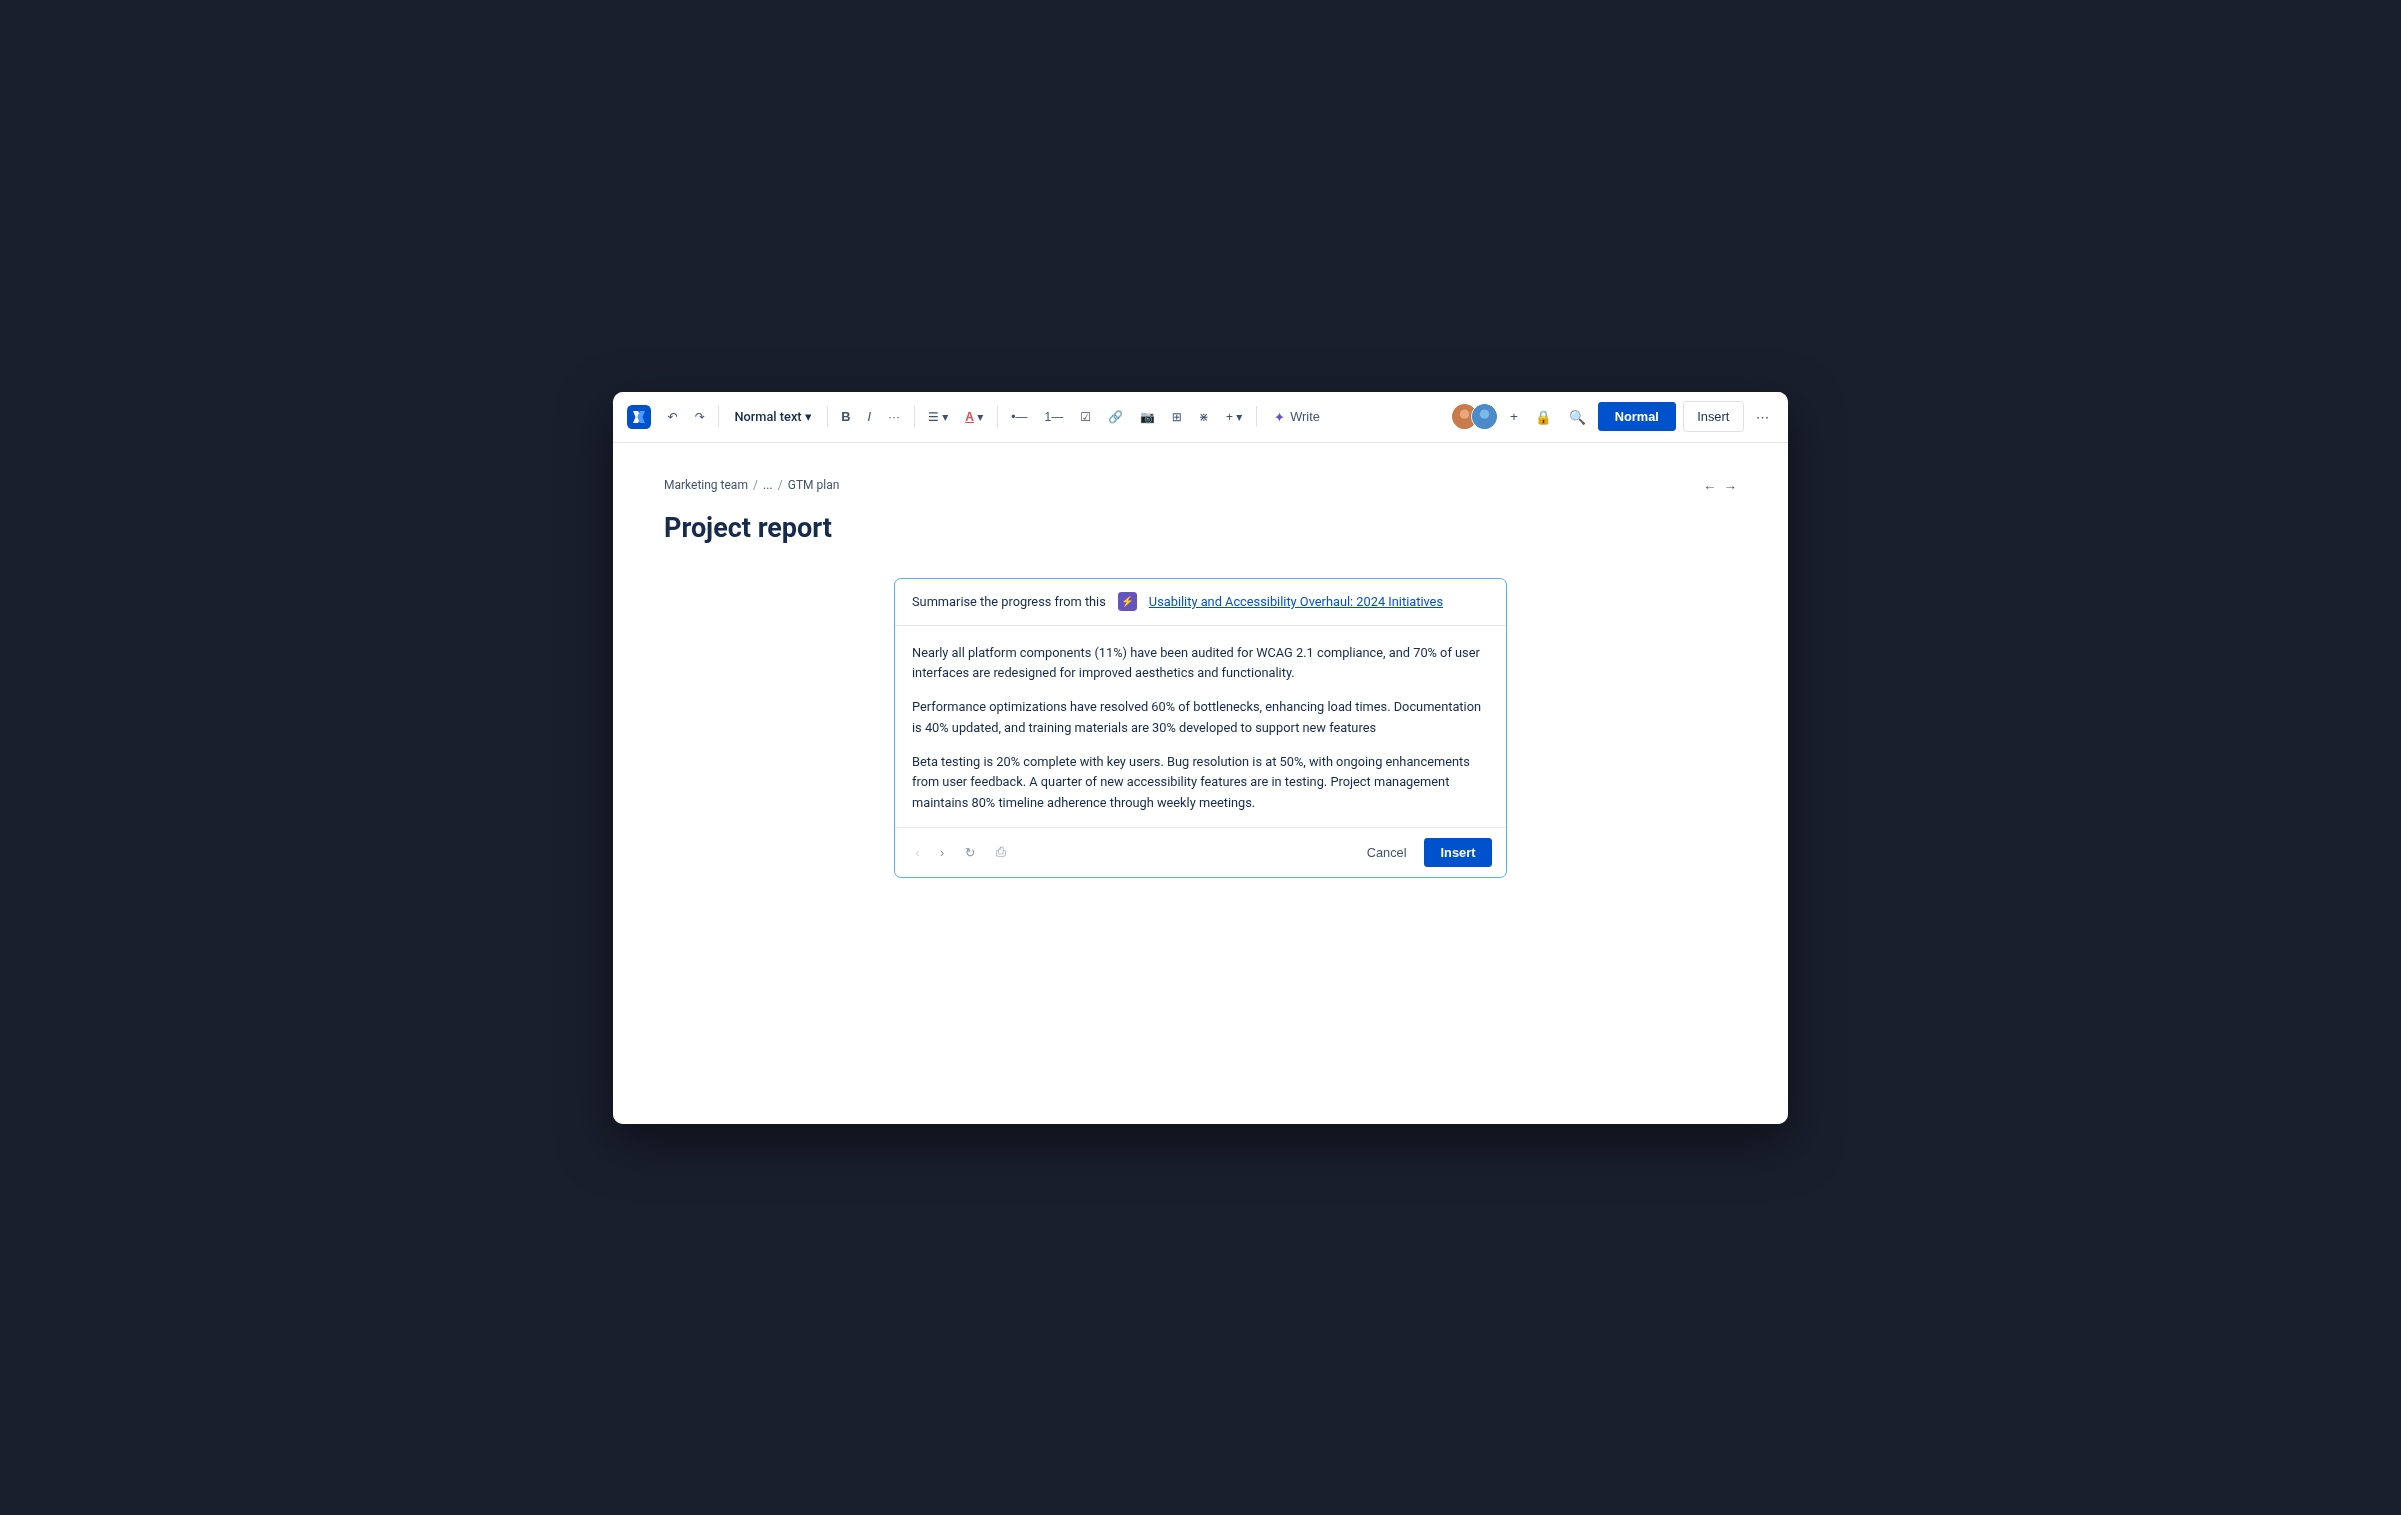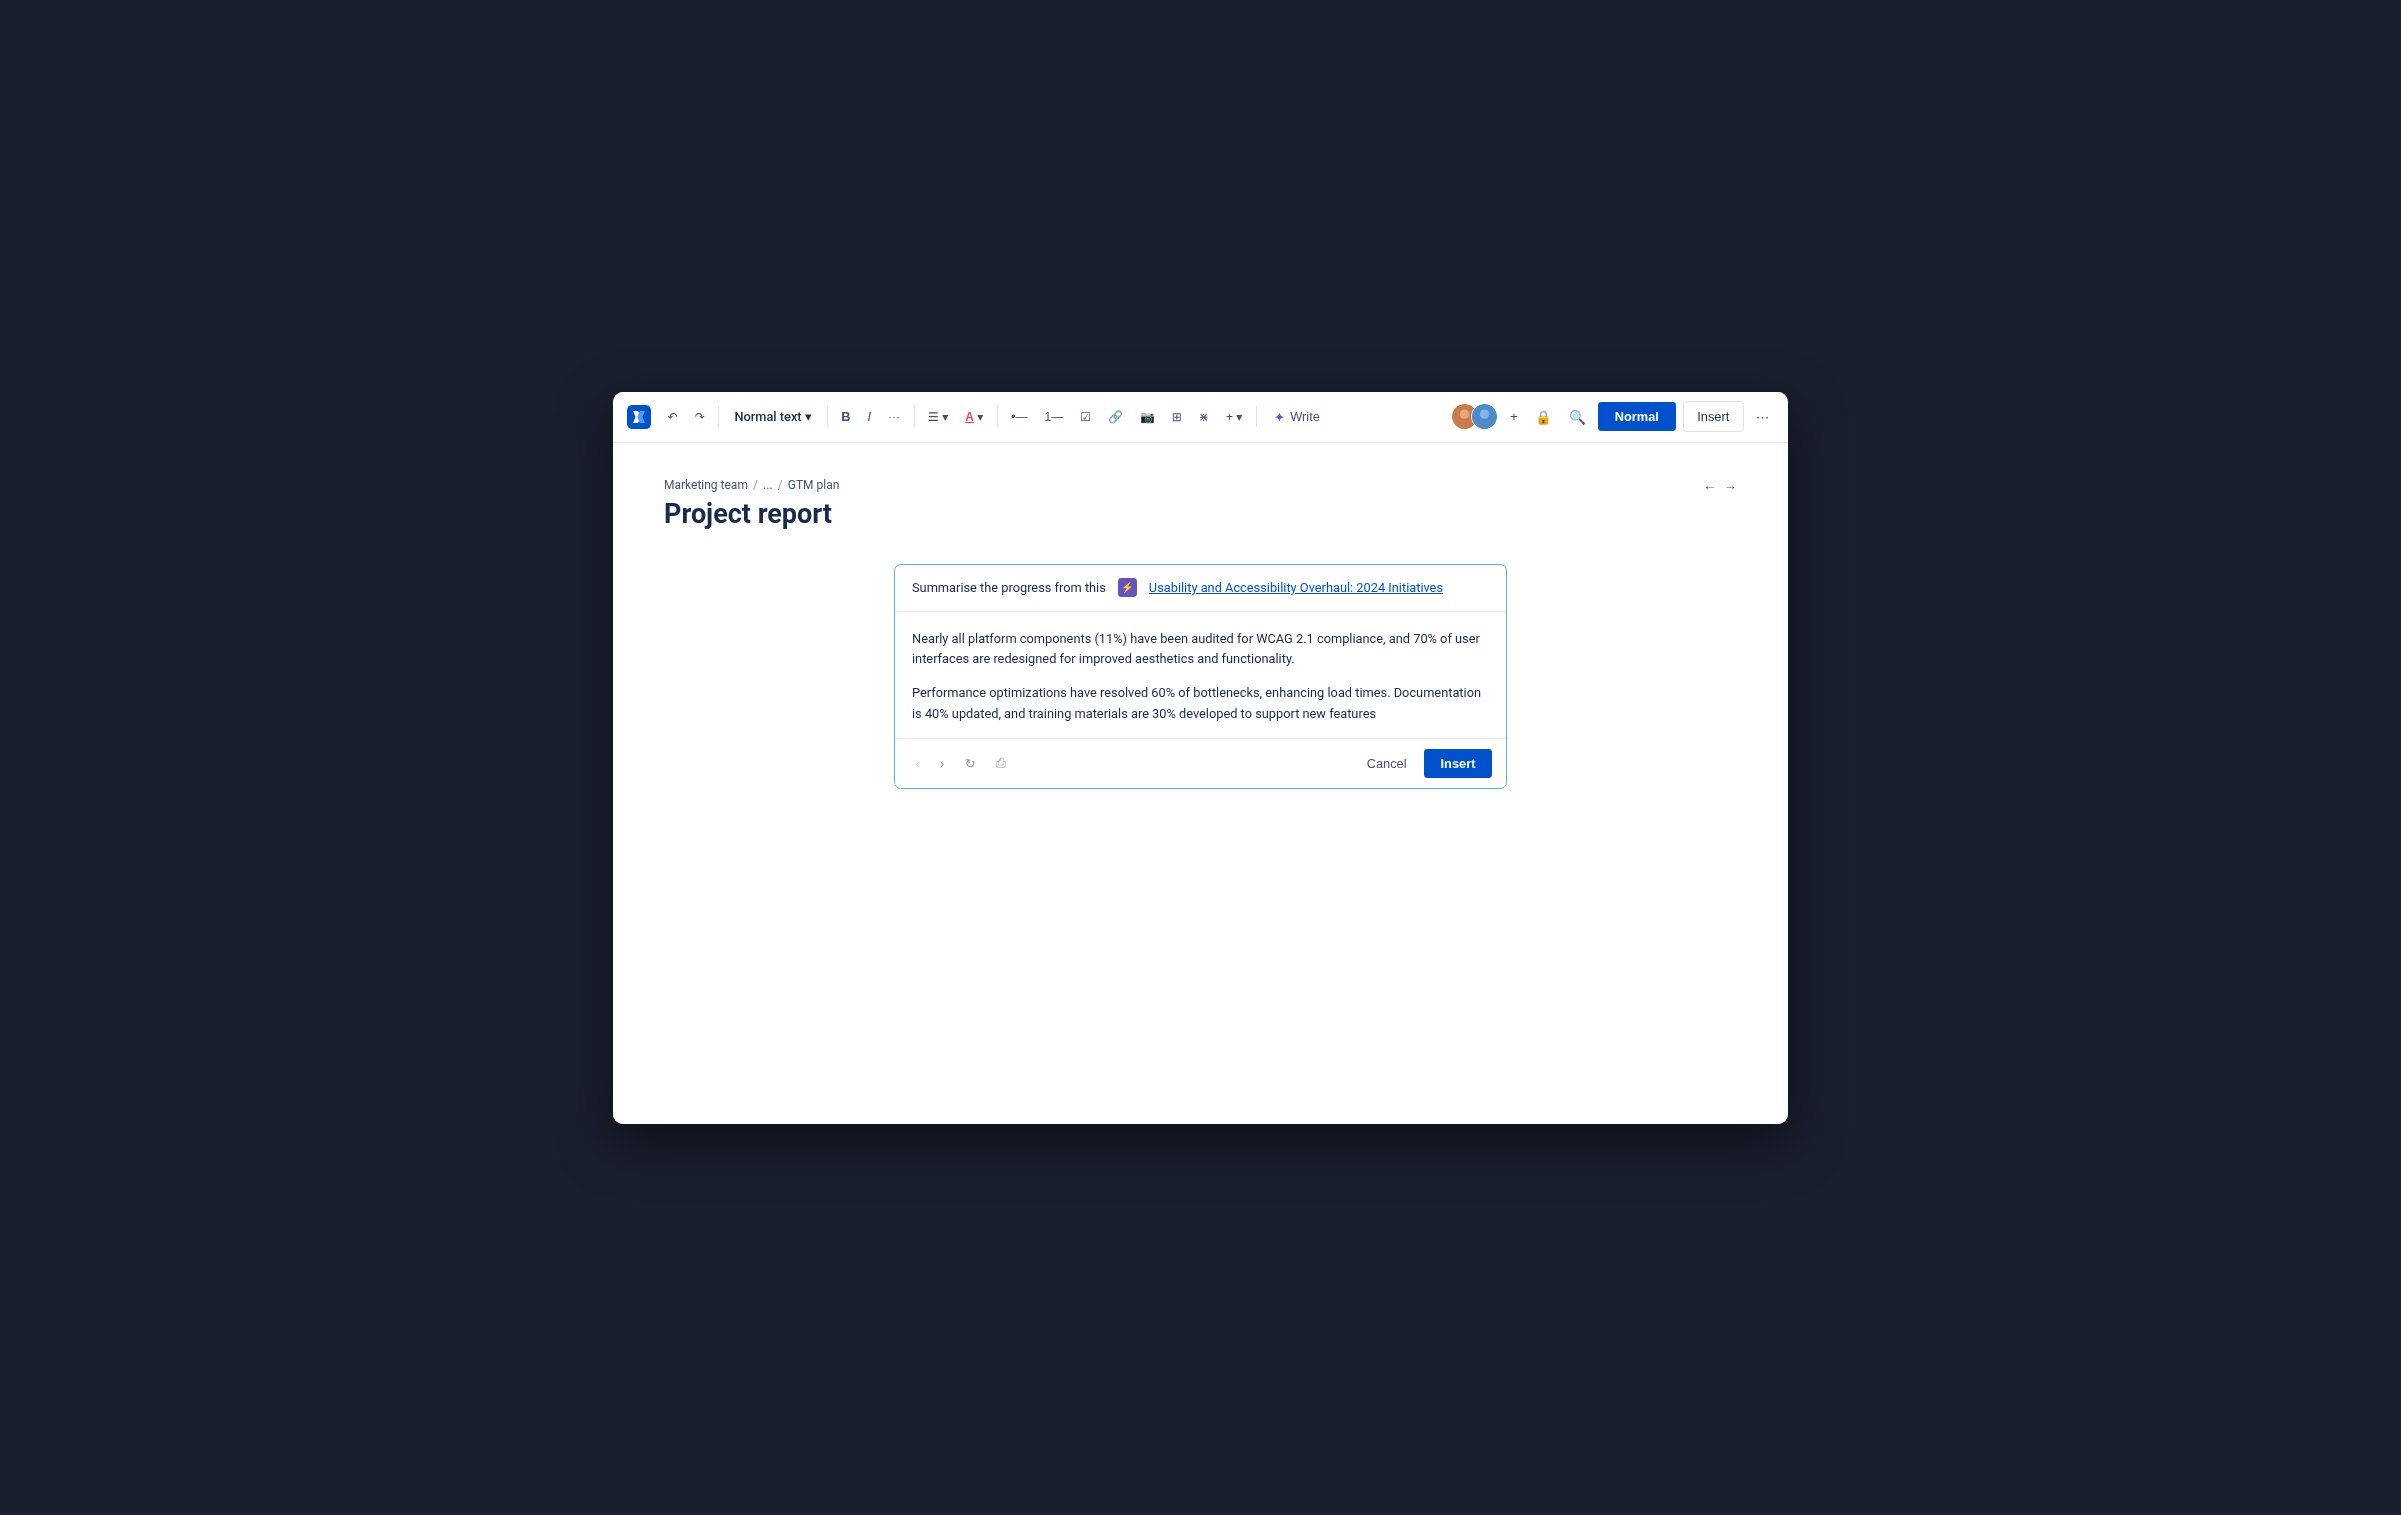--- a/index.html
+++ b/index.html
@@ -143,21 +143,21 @@
       background: #fff;
       min-height: 681px;
     }
     
     .breadcrumb {
       display: flex;
       align-items: center;
       gap: 5.1px;
       font-size: 12px;
       color: #42526e;
-      margin-bottom: 5px;
+      margin-bottom: 19px;
     }
     .breadcrumb-link {
       color: #42526e;
       cursor: pointer;
       text-decoration: none;
     }
     .breadcrumb-sep { color: #8993a4; }
     .breadcrumb-right {
       margin-left: auto;
       display: flex;
@@ -446,20 +446,21 @@
 
       <div class="ai-prompt-bar">
         <span>Summarise the progress from this</span>
         <span class="ai-icon">⚡</span>
         <span class="ai-link">Usability and Accessibility Overhaul: 2024 Initiatives</span>
       </div>
 
       <div class="ai-content">
         <p class="ai-paragraph">Nearly all platform components (11%) have been audited for WCAG 2.1 compliance, and 70% of user interfaces are redesigned for improved aesthetics and functionality.</p>
         <p class="ai-paragraph">Performance optimizations have resolved 60% of bottlenecks, enhancing load times. Documentation is 40% updated, and training materials are 30% developed to support new features</p>
+        <p class="ai-paragraph">Beta testing is 20% complete with key users. Bug resolution is at 50%, with ongoing enhancements from user feedback. A quarter of new accessibility features are in testing. Project management maintains 80% timeline adherence through weekly meetings.</p>
       </div>
 
       <div class="ai-footer">
         <button class="ai-nav-btn disabled">‹</button>
         <button class="ai-nav-btn">›</button>
         <button class="ai-nav-btn">↻</button>
         <button class="ai-nav-btn">⎙</button>
 
         <div class="ai-footer-right">
           <button class="btn-cancel">Cancel</button>

